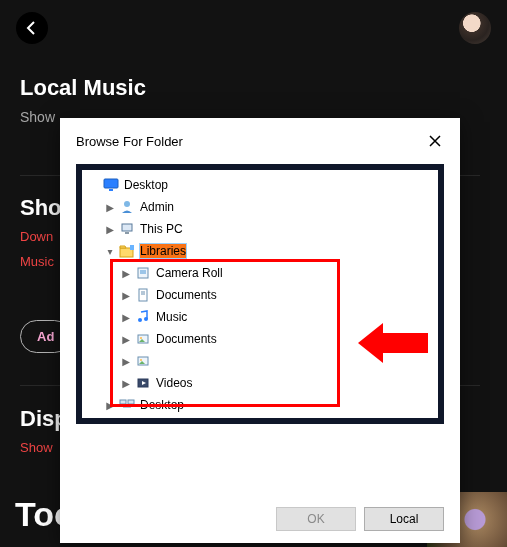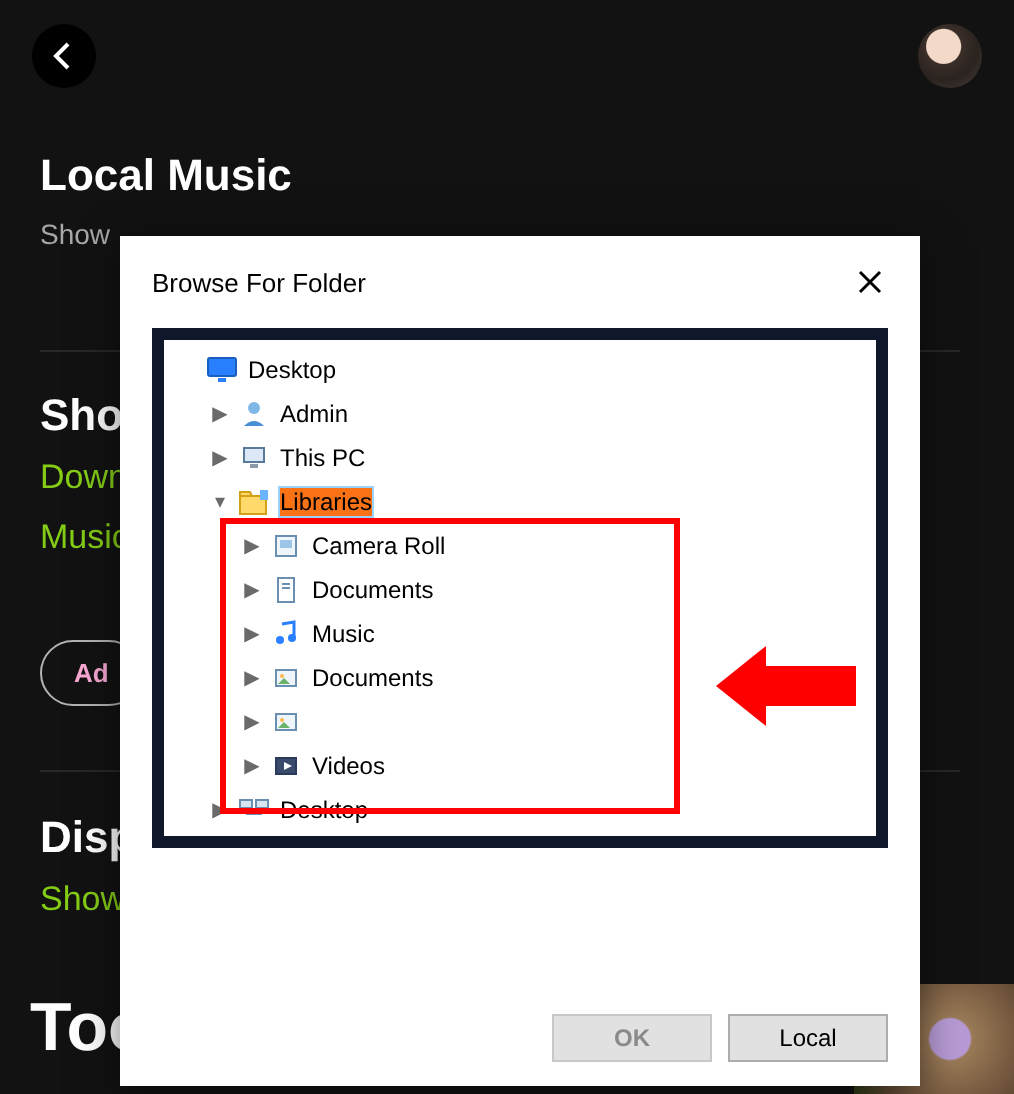--- a/index.html
+++ b/index.html
@@ -50,22 +50,22 @@
       color: #a7a7a7;
       margin-bottom: 26px;
     }
     .section2 {
       position: absolute;
       top: 195px;
       left: 20px;
       color: #fff;
     }
     .row {
-      font-size: 17px;
-      color: #84cc16;
+      font-size: 13px;
+      color: #ef4444;
       margin-bottom: 10px;
     }
     .add-btn {
       position: absolute;
       top: 320px;
       left: 20px;
       padding: 8px 16px;
       border: 1px solid #b3b3b3;
       border-radius: 500px;
       color: #f9a8d4;
@@ -208,21 +208,20 @@
       font-size: 12px;
       background: #e1e1e1;
       border: 1px solid #adadad;
       cursor: pointer;
     }
     .dlg-btn.disabled {
       color: #8a8a8a;
       background: #e1e1e1;
       border-color: #c8c8c8;
       cursor: default;
-      font-weight: bold;
     }
   </style>
 </head>
 <body>
 
 <div class="topbar">
   <div class="back-btn">
     <svg width="16" height="16" viewBox="0 0 16 16">
         <path d="M10 2 L4 8 L10 14" stroke="#fff" stroke-width="2" fill="none"></path>
       </svg>

